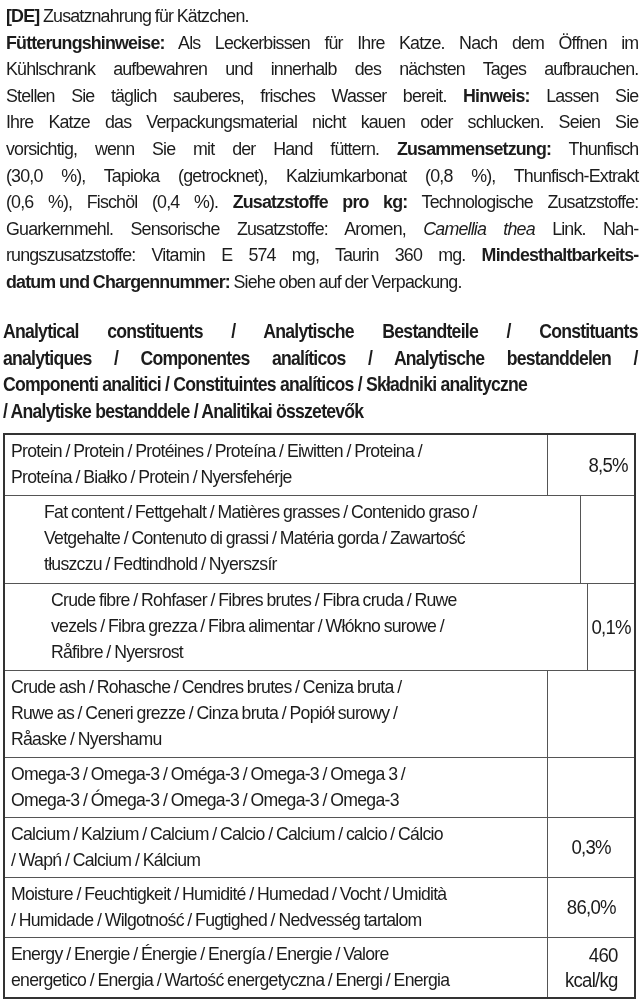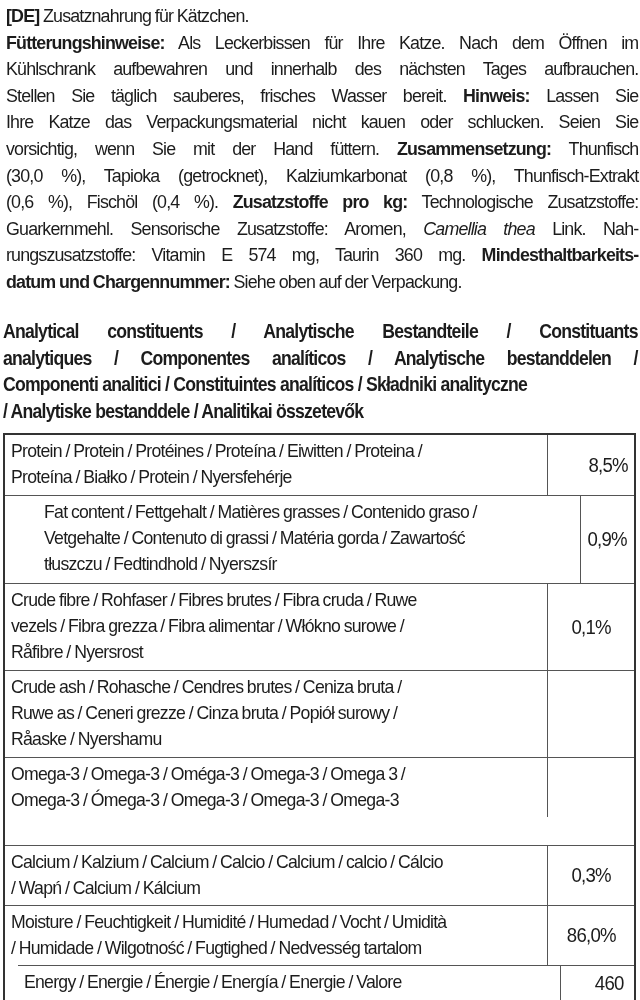--- a/index.html
+++ b/index.html
@@ -87,25 +87,22 @@
       <div class="value">
         <span>8,5%</span>
       </div>
     </div>
     <div class="row" style="height: 88px; padding-left: 33px;">
       <div class="label">
         <span>Fat content / Fettgehalt / Matières grasses / Contenido graso /</span>
         <span>Vetgehalte / Contenuto di grassi / Matéria gorda / Zawartość</span>
         <span>tłuszczu / Fedtindhold / Nyerszsír</span>
       </div>
-      <div class="value">
-        <span>0,9%</span>
-      </div>
     </div>
-    <div class="row" style="height: 87px;">
+    <div class="row" style="height: 87px; padding-left: 40px;">
       <div class="label">
         <span>Crude fibre / Rohfaser / Fibres brutes / Fibra cruda / Ruwe</span>
         <span>vezels / Fibra grezza / Fibra alimentar / Włókno surowe /</span>
         <span>Råfibre / Nyersrost</span>
       </div>
       <div class="value">
         <span>0,1%</span>
       </div>
     </div>
     <div class="row" style="height: 87px;">
@@ -114,39 +111,39 @@
         <span>Ruwe as / Ceneri grezze / Cinza bruta / Popiół surowy /</span>
         <span>Råaske / Nyershamu</span>
       </div>
     </div>
     <div class="row" style="height: 60px;">
       <div class="label">
         <span>Omega-3 / Omega-3 / Oméga-3 / Omega-3 / Omega 3 /</span>
         <span>Omega-3 / Ómega-3 / Omega-3 / Omega-3 / Omega-3</span>
       </div>
     </div>
-    <div class="row" style="height: 60px; margin-top: 28px;">
+    <div class="row" style="height: 60px;">
       <div class="label">
         <span>Calcium / Kalzium / Calcium / Calcio / Calcium / calcio / Cálcio</span>
         <span>/ Wapń / Calcium / Kálcium</span>
       </div>
       <div class="value">
         <span>0,3%</span>
       </div>
     </div>
     <div class="row" style="height: 60px;">
       <div class="label">
         <span>Moisture / Feuchtigkeit / Humidité / Humedad / Vocht / Umidità</span>
         <span>/ Humidade / Wilgotność / Fugtighed / Nedvesség tartalom</span>
       </div>
       <div class="value">
         <span>86,0%</span>
       </div>
     </div>
-    <div class="row" style="height: 60px; margin-left: 13px;">
+    <div class="row" style="height: 60px;">
       <div class="label">
         <span>Energy / Energie / Énergie / Energía / Energie / Valore</span>
         <span>energetico / Energia / Wartość energetyczna / Energi / Energia</span>
       </div>
       <div class="value">
         <span>
           <div>460</div>
           <div>kcal/kg</div>
         </span>
       </div>

